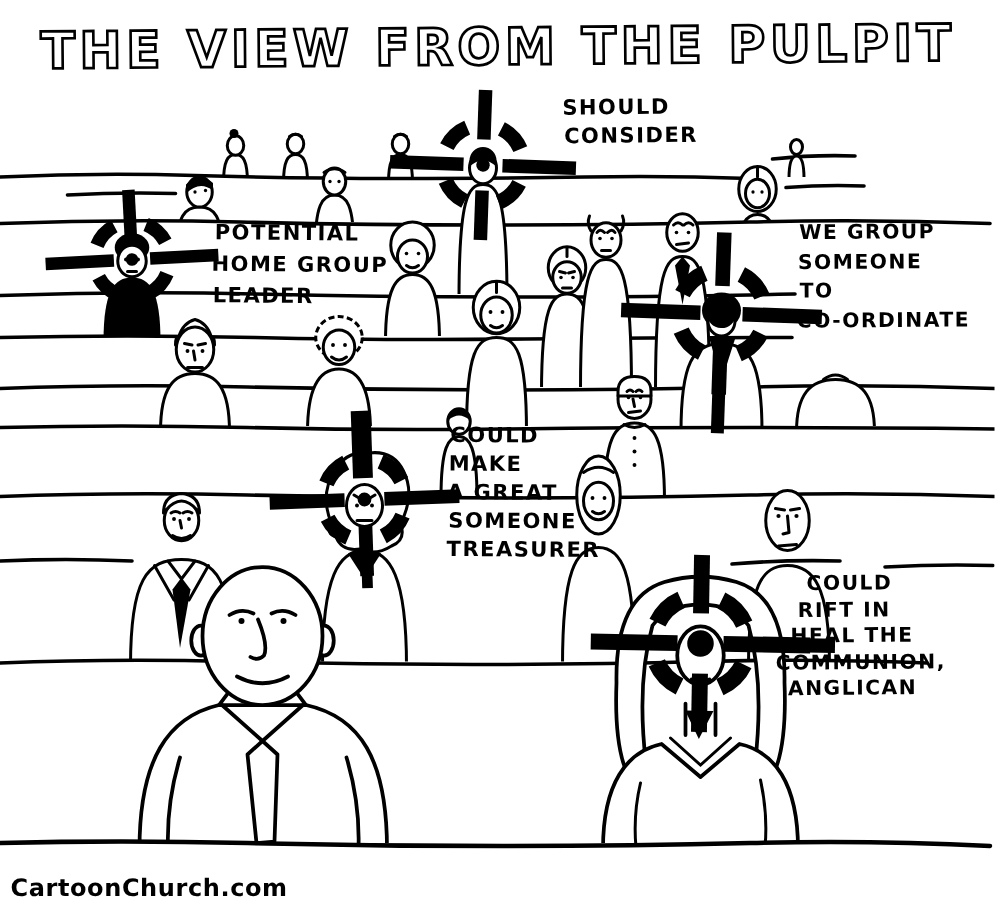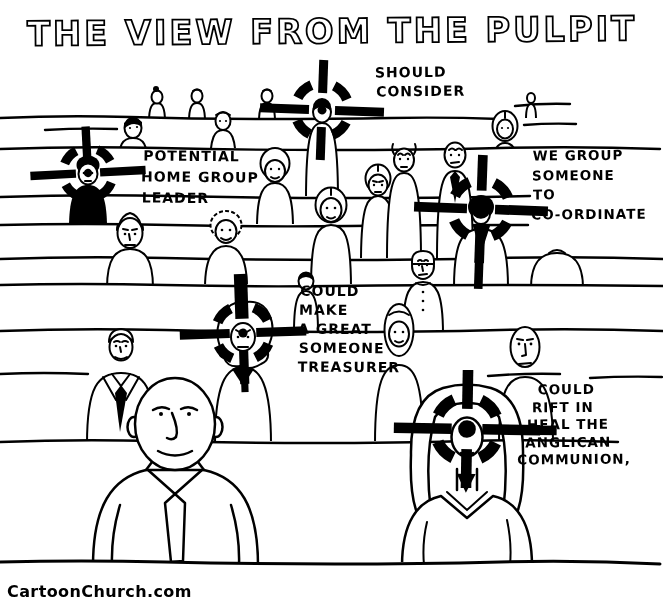--- a/index.html
+++ b/index.html
@@ -342,17 +342,17 @@
   <div style="padding-left:2px">COULD</div>
   <div style="padding-left:1px">MAKE</div>
   <div>A GREAT</div>
   <div style="padding-left:1px">SOMEONE</div>
   <div>TREASURER</div>
 </div>
 <div class="anno" id="anno-anglican">
   <div style="padding-left:21px">COULD</div>
   <div style="padding-left:15px">RIFT IN</div>
   <div style="padding-left:10px">HEAL THE</div>
+  <div>COMMUNION,</div>
   <div style="padding-left:8px">ANGLICAN</div>
-  <div>COMMUNION,</div>
 </div>
 
 <div id="watermark">CartoonChurch.com</div>
 
 </body></html>

